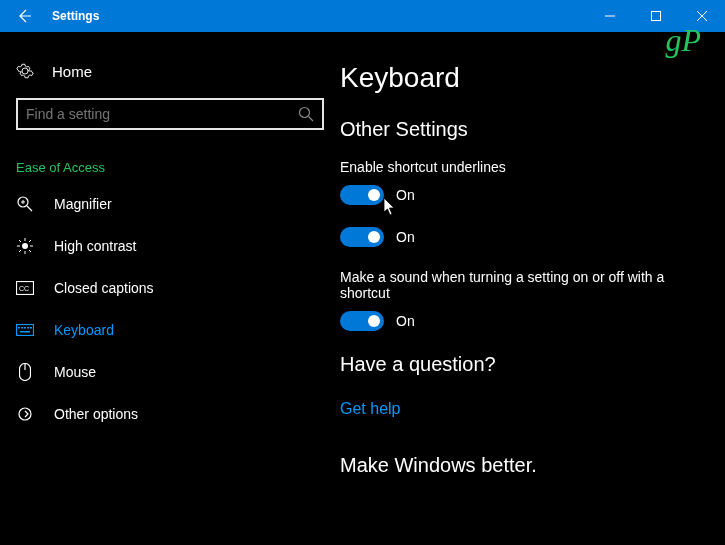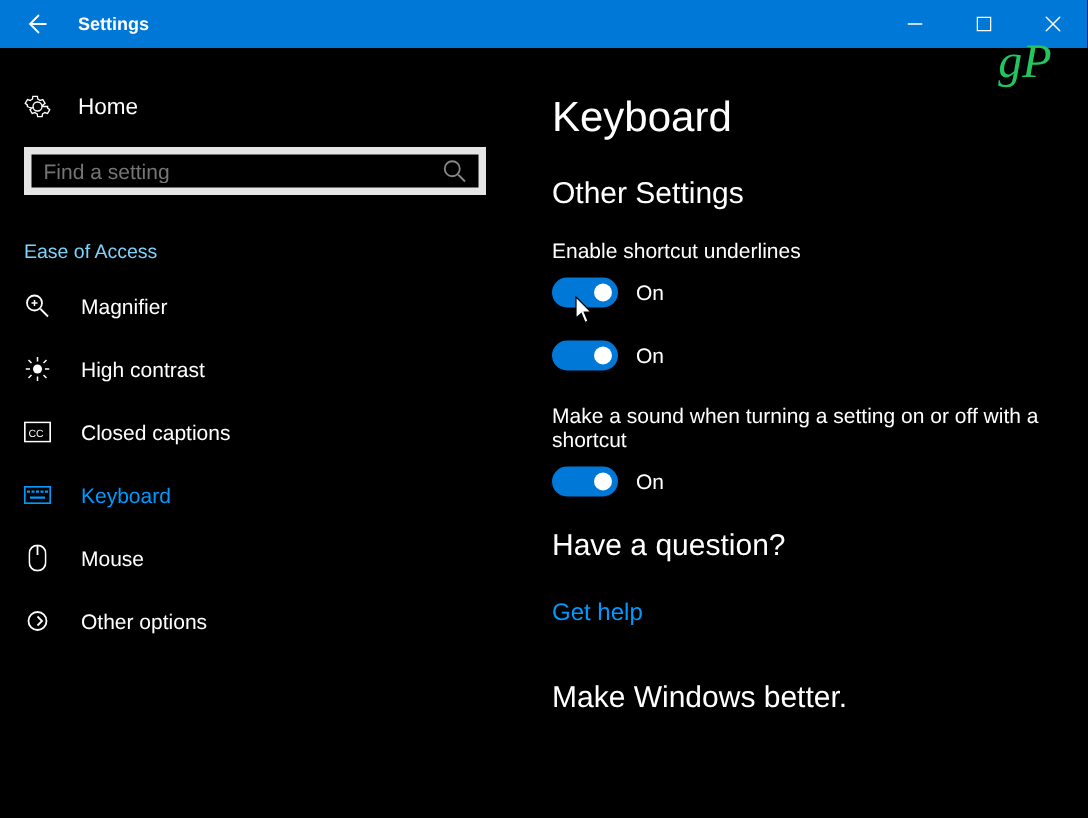--- a/index.html
+++ b/index.html
@@ -3,29 +3,29 @@
 <meta charset="utf-8">
 <style>
 * { margin: 0; padding: 0; box-sizing: border-box; font-family: "Segoe UI", Arial, sans-serif; }
 body { width: 725px; height: 545px; background: black; color: white; overflow: hidden; position: relative; }
 .titlebar { height: 32px; background: #0078d7; display: flex; align-items: center; font-weight: bold; }
 .titlebar .back { width: 48px; height: 32px; display: flex; align-items: center; justify-content: center; }
 .titlebar .title { font-size: 12px; padding-left: 4px; flex: 1; }
 .titlebar .winbtns { display: flex; }
 .titlebar .winbtn { width: 46px; height: 32px; display: flex; align-items: center; justify-content: center; font-family: "Segoe MDL2 Assets", Arial; }
 .winbtn svg { width: 10px; height: 10px; }
-.content { display: flex; height: calc(100% - 32px); gap: 28px; }
+.content { display: flex; height: calc(100% - 32px); }
 .sidebar { width: 340px; padding: 20px 0 0 0; }
 .home-row { display: flex; align-items: center; padding: 10px 16px 18px 16px; gap: 18px; }
 .home-row .gear { width: 18px; height: 18px; }
 .home-label { font-size: 15px; }
-.searchbox { margin: 0 16px 18px 16px; height: 32px; border: 5px solid #e5e5e5; display: flex; align-items: center; padding: 0 8px; }
+.searchbox { margin: 0 16px 18px 16px; height: 32px; border: 2px solid #e5e5e5; display: flex; align-items: center; padding: 0 8px; }
 .searchbox input { background: transparent; border: none; outline: none; color: #888; font-size: 14px; flex: 1; font-family: inherit; }
 .searchbox .sicon { width: 16px; height: 16px; }
-.groupheader { color: #7dd3fc; font-size: 13px; padding: 12px 16px 8px 16px; }
+.groupheader { color: #22c55e; font-size: 13px; padding: 12px 16px 8px 16px; }
 .nav-item { display: flex; align-items: center; gap: 20px; padding: 12px 16px; font-size: 14px; cursor: default; }
 .nav-item.active { color: #0099ff; }
 .nav-icon { width: 18px; height: 18px; display: flex; align-items: center; justify-content: center; }
 .main { flex: 1; padding: 30px 24px 0 0; overflow: hidden; }
 .main h1 { font-weight: 300; font-size: 28px; margin-bottom: 24px; }
 .main h2 { font-weight: 400; font-size: 20px; margin-bottom: 18px; margin-top: 12px; }
 .setting { margin-bottom: 22px; }
 .setting-label { font-size: 14px; margin-bottom: 10px; max-width: 340px; }
 .toggle-row { display: flex; align-items: center; gap: 12px; }
 .toggle { width: 44px; height: 20px; background: #0078d7; border-radius: 10px; position: relative; }

